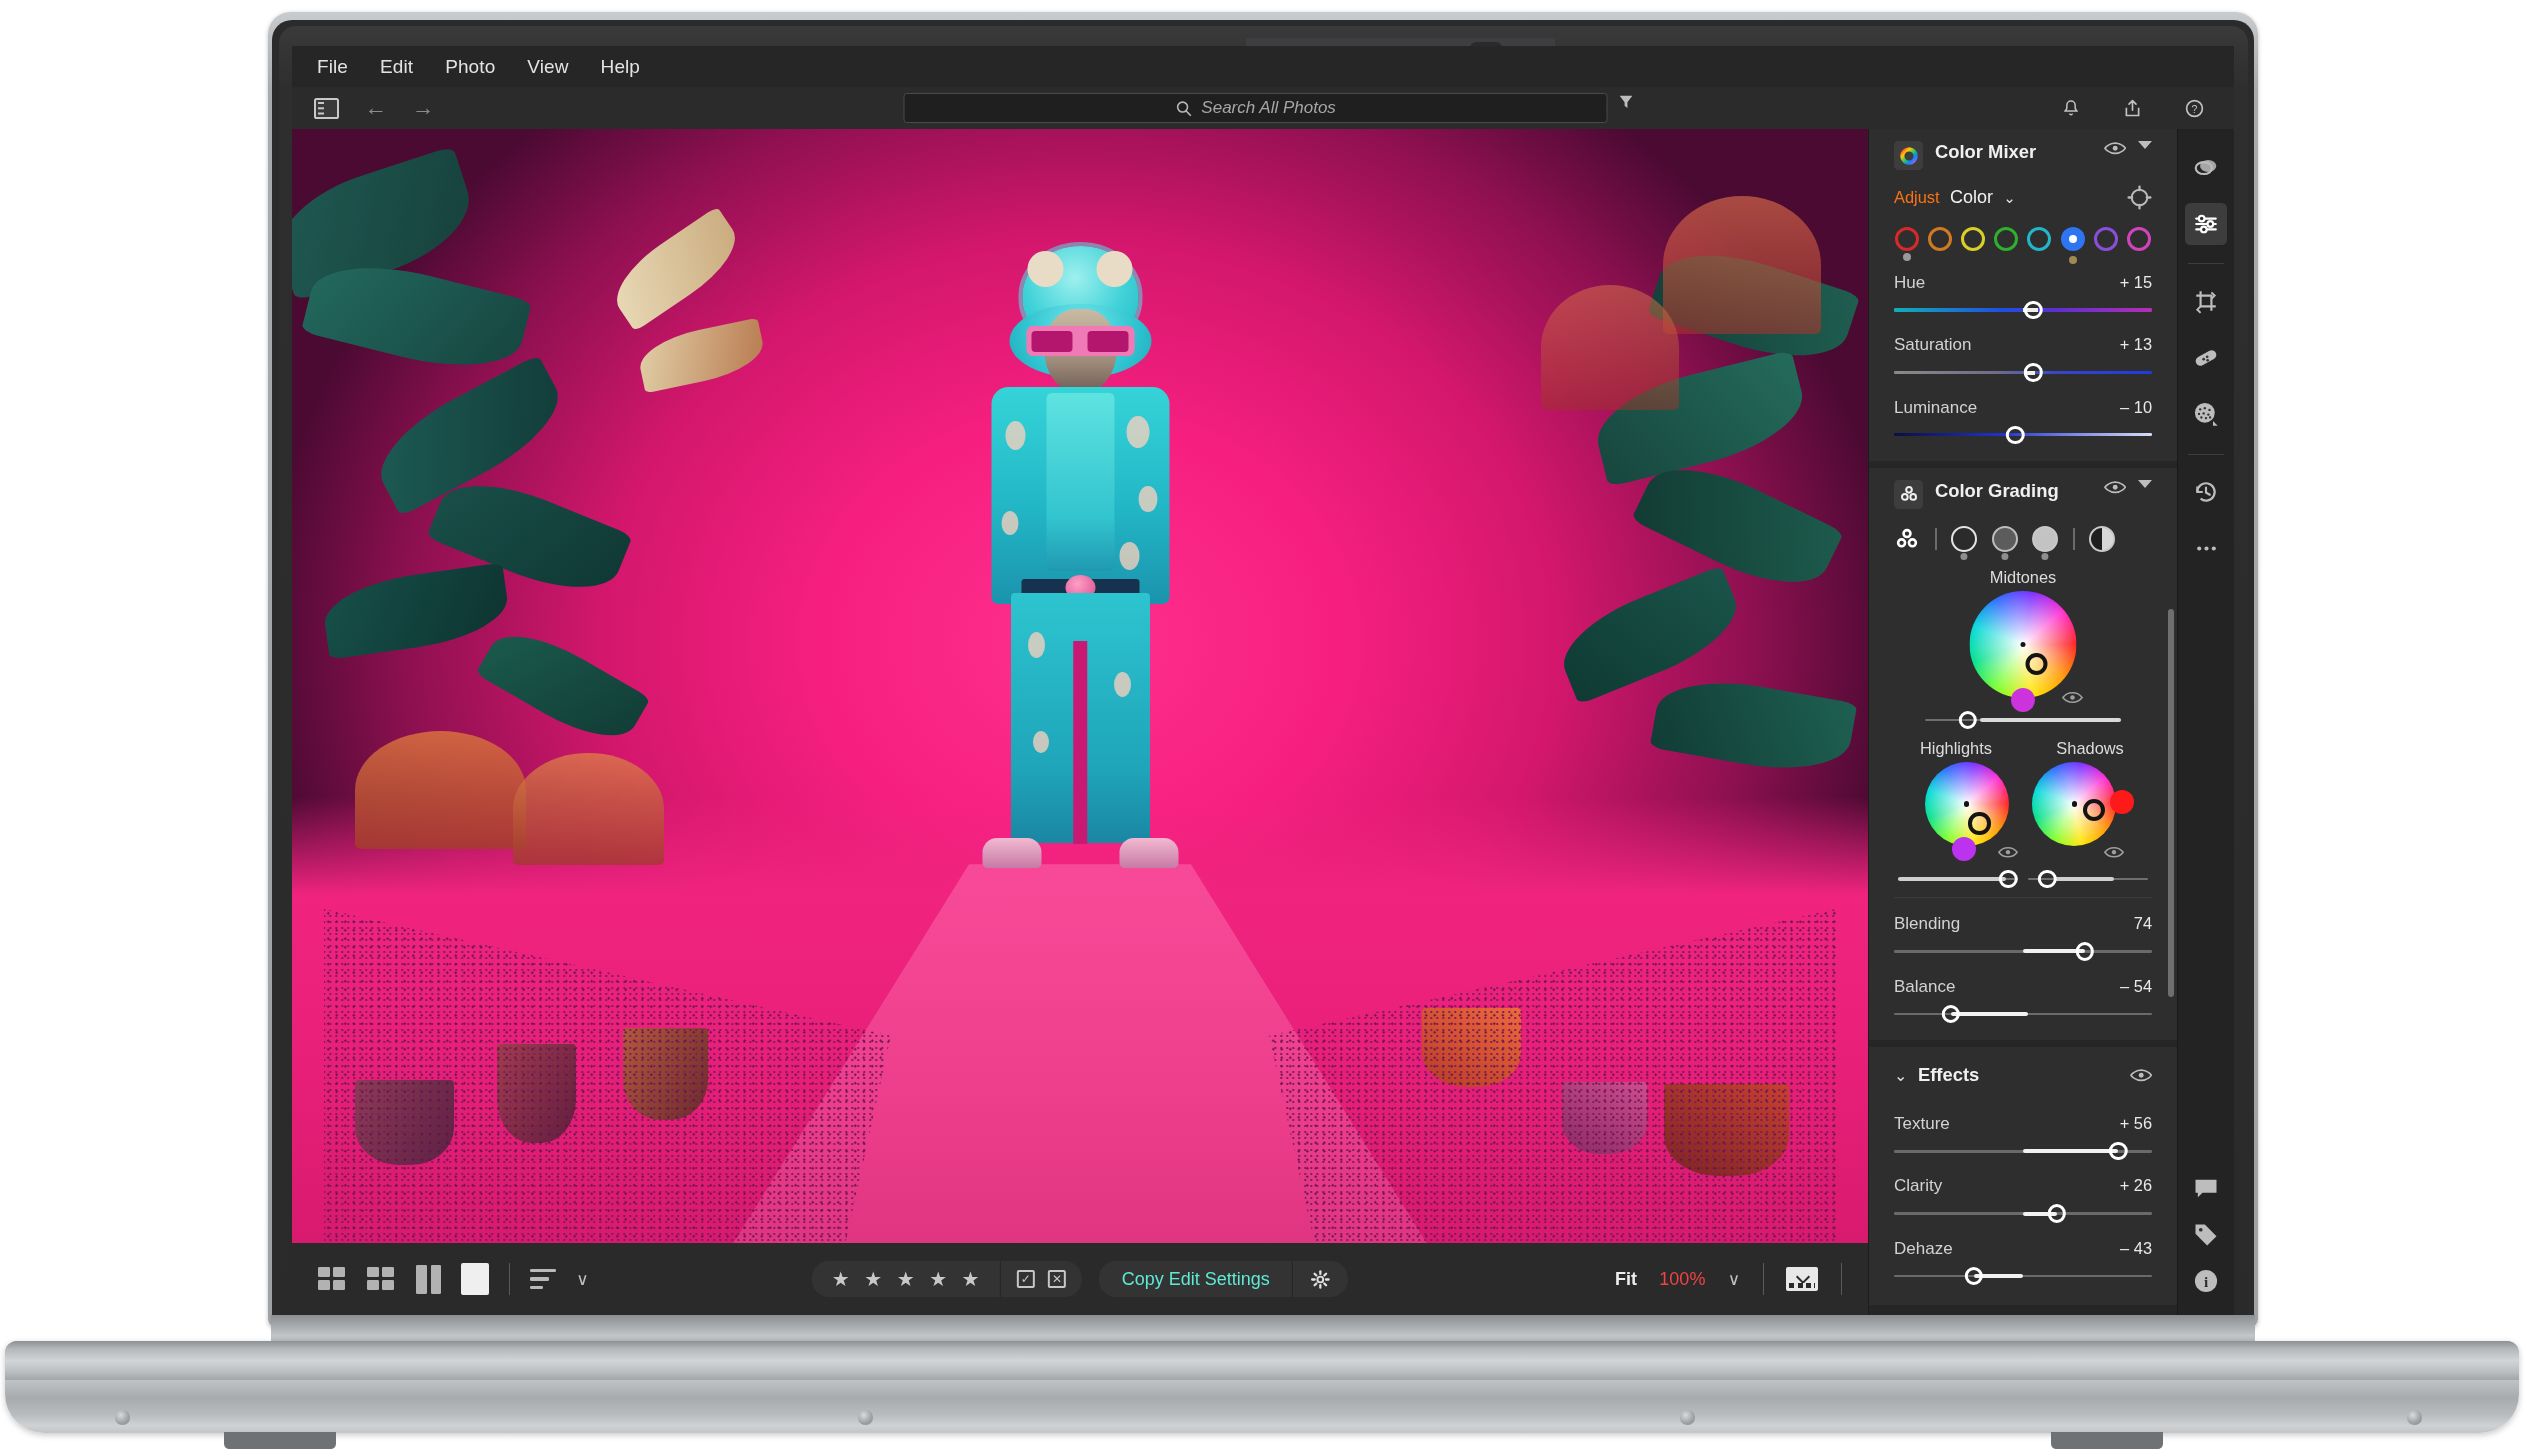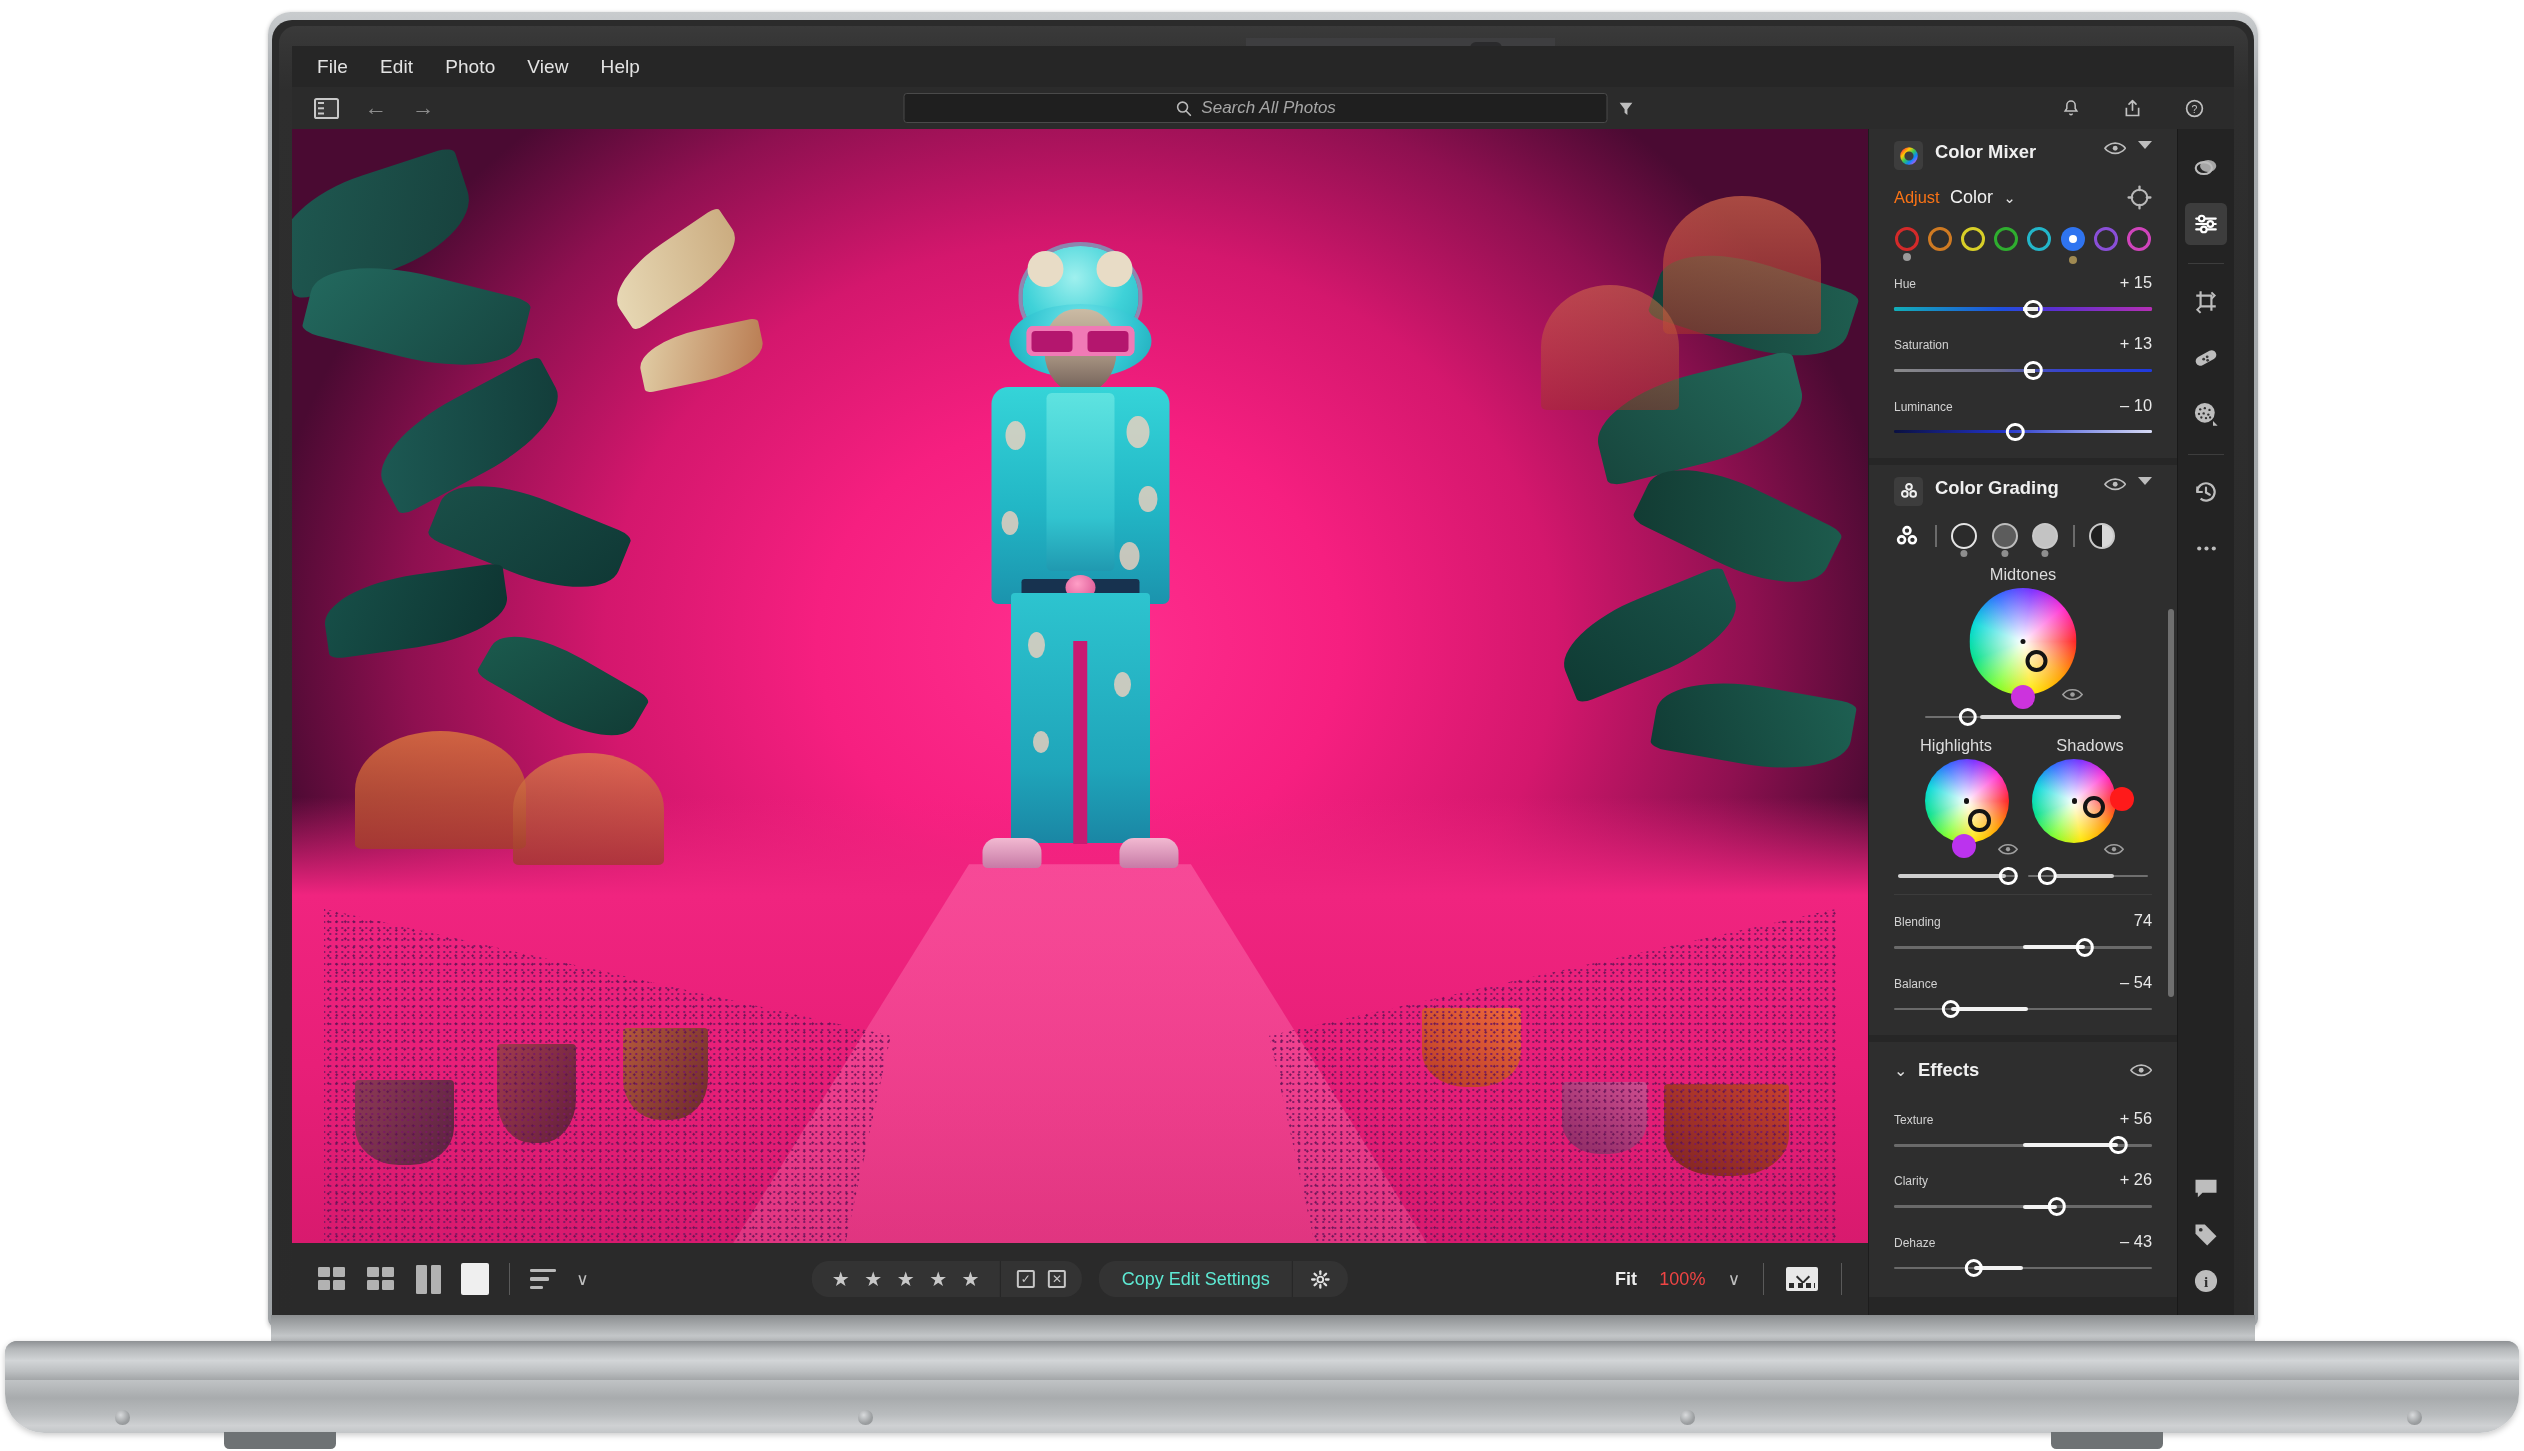--- a/index.html
+++ b/index.html
@@ -67,21 +67,21 @@
   .app{position:absolute;inset:0;background:#262626;color:#d6d6d6;}
   .menubar{height:41px;display:flex;align-items:center;padding:0 0 0 25px;gap:32px;background:#262626;}
   .menu-item{font-size:19px;color:#e3e3e3;letter-spacing:0.1px;cursor:default;}
 
   .toolbar{height:42px;display:flex;align-items:center;padding:0 22.4px;background:#2b2b2b;position:relative;}
   .tb-left{display:flex;align-items:center;gap:25px;}
   .panel-toggle{width:25px;height:21px;border:2px solid #c9c9c9;border-radius:2.6px;position:relative;background:#3a3a3a;}
   .panel-toggle::before{content:"";position:absolute;left:2px;top:2px;width:6px;height:2.6px;background:#c9c9c9;box-shadow:0 5.3px 0 #c9c9c9, 0 10.5px 0 #c9c9c9;}
   .arrow{font-size:22.4px;color:#8d8d8d;line-height:1;}
 
-  .searchwrap{position:absolute;left:50%;transform:translateX(-50%);display:flex;align-items:center;gap:10px;padding-left:12px;}
+  .searchwrap{position:absolute;left:50%;transform:translateX(-50%);display:flex;align-items:flex-start;gap:10px;padding-left:12px;}
   .searchbox{width:704px;height:30px;background:#1f1f1f;border:0.7px solid #4a4a4a;border-radius:3.3px;
              display:flex;align-items:center;justify-content:center;gap:9.2px;}
   .search-ph{font-size:17px;color:#a6a6a6;font-style:italic;}
   .filter-ic{width:17px;height:17px;}
 
   .tb-right{margin-left:auto;display:flex;align-items:center;gap:41px;padding-right:6.6px;}
 
   .workarea{position:absolute;left:0;top:83px;right:0;bottom:0;display:flex;}
   .canvas{flex:1;position:relative;background:#1f1f1f;overflow:hidden;}
 
@@ -185,21 +185,21 @@
 
   .swatches{display:flex;justify-content:space-between;align-items:center;padding:10.5px 1.3px 6.6px 1.3px;position:relative;}
   .sw{width:24px;height:24px;border-radius:50%;border:3.3px solid #888;position:relative;}
   .sw.sel{border:none;background:#2f74f0;display:flex;align-items:center;justify-content:center;}
   .sw.sel::after{content:"";width:8px;height:8px;border-radius:50%;background:#fff;}
   .dot-under{position:absolute;left:50%;transform:translateX(-50%);bottom:-13px;width:8px;height:8px;border-radius:50%;background:#9a9a9a;}
   .dot-under.gold{background:#a08a52;}
 
   .slider{margin-top:16px;}
   .sl-head{display:flex;justify-content:space-between;align-items:baseline;}
-  .sl-label{font-size:12px;color:#d2d2d2;}
+  .sl-label{font-size:17px;color:#d2d2d2;}
   .sl-val{font-size:16.4px;color:#e9e9e9;}
   .sl-track{position:relative;height:18.4px;margin-top:8px;}
   .trk{position:absolute;left:0;right:0;top:8px;height:2.6px;border-radius:1.3px;background:#6a6a6a;}
   .trk-fill{position:absolute;top:7.2px;height:4px;background:#f2f2f2;border-radius:2px;}
   .knob{position:absolute;top:0;width:18.4px;height:18.4px;border-radius:50%;border:3.3px solid #ffffff;background:transparent;transform:translateX(-9.2px);}
 
   
   .cg-tools{display:flex;align-items:center;gap:14.5px;padding:8px 0 4px 0;}
   .cg-sep{width:2px;height:22.4px;background:#6b6b6b;}
   .cg-circ{width:26px;height:26px;border-radius:50%;position:relative;}

